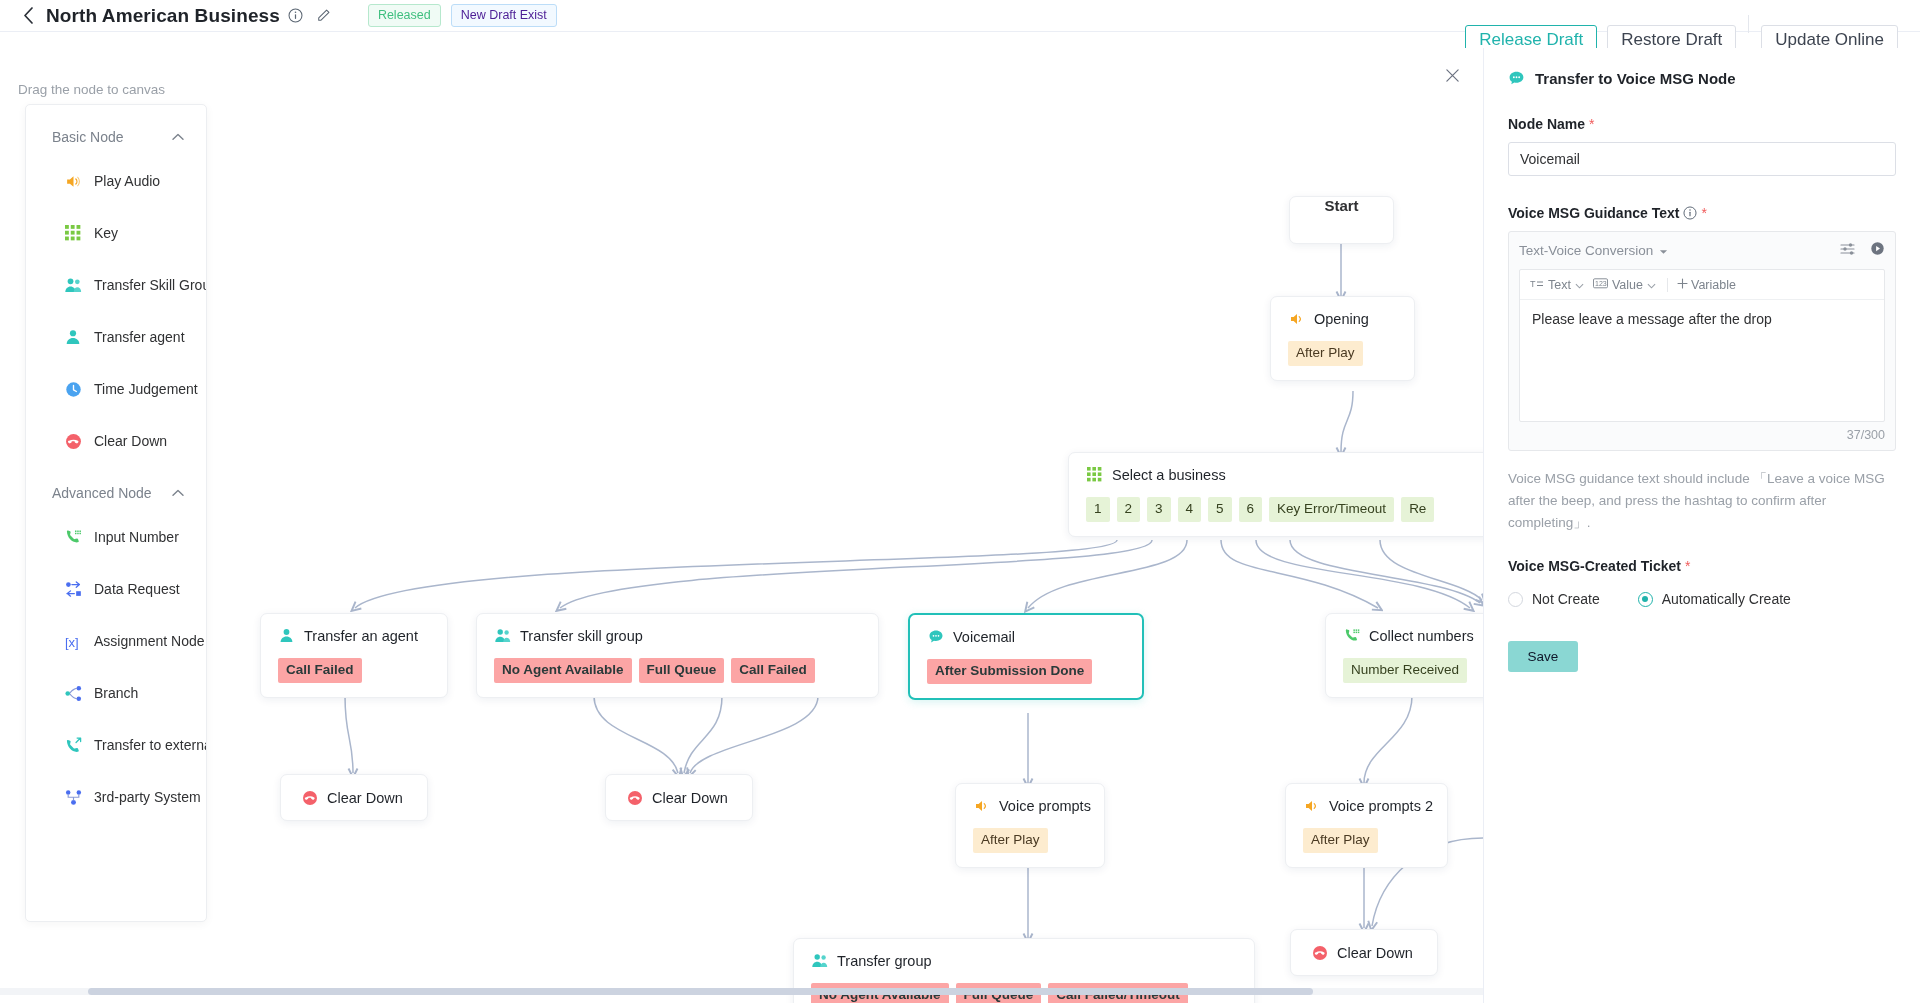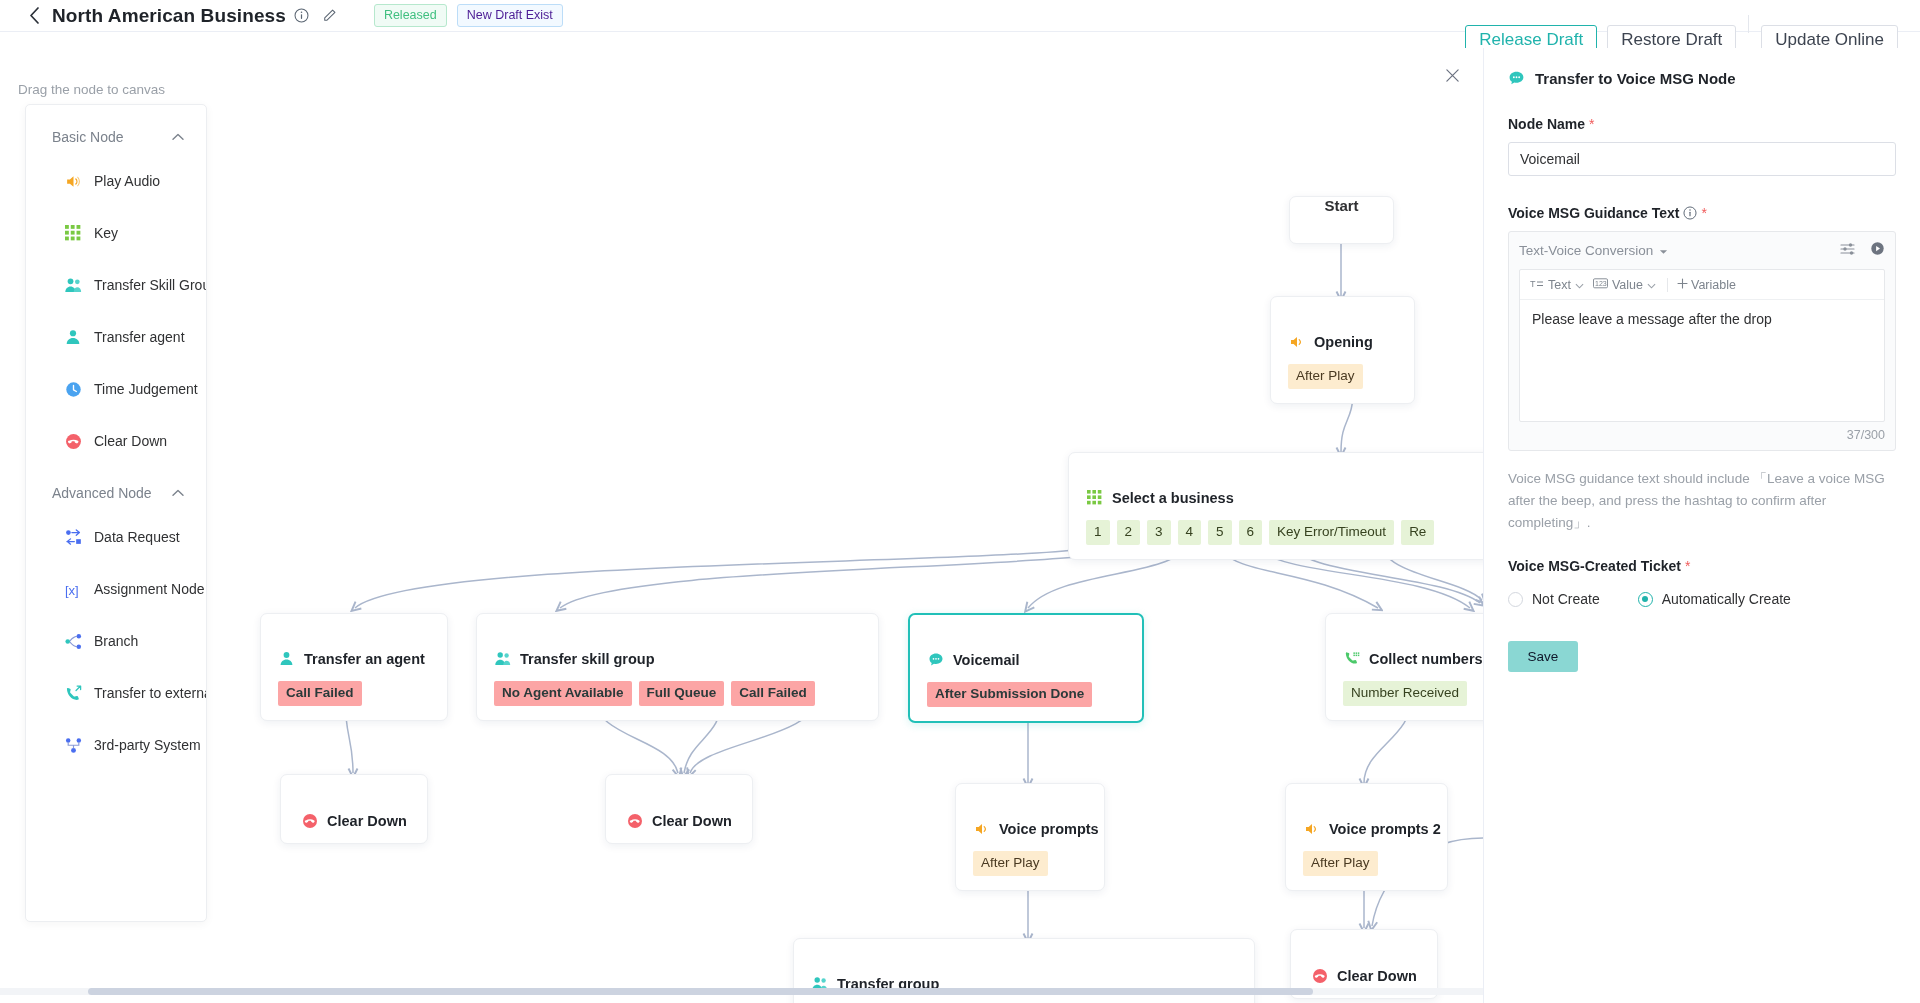--- a/index.html
+++ b/index.html
@@ -9,21 +9,21 @@
     background: #ffffff;
     overflow: hidden;
     color: #303133;
   }
   .app { position: relative; width: 1920px; height: 1003px; }
 
   
   .topbar {
     position: absolute; left: 0; top: 0; width: 1920px; height: 32px;
     background: #fff; border-bottom: 1px solid #ebeef5;
-    display: flex; align-items: center; padding-left: 6px;
+    display: flex; align-items: center;
   }
   .back-chevron {
     margin-left: 18px; width: 20px; height: 20px;
     display: flex; align-items: center; justify-content: center;
     cursor: pointer; color: #333;
   }
   .page-title {
     margin-left: 8px; font-size: 19px; font-weight: 700; color: #1f2329;
     letter-spacing: 0.1px;
   }
@@ -93,21 +93,21 @@
     color: #6b7280; font-size: 19px; cursor: pointer; z-index: 5;
   }
   .node {
     position: absolute; background: #fff;
     border: 1px solid #edeff2; border-radius: 7px;
     box-shadow: 0 2px 9px rgba(20,40,80,0.07);
     padding: 13px 17px 14px;
     cursor: pointer;
   }
   .node.selected { border: 2px solid #21c0b8; box-shadow: 0 2px 9px rgba(33,192,184,0.18); }
-  .node-hdr { display: flex; align-items: flex-end; font-size: 14.5px; font-weight: 700; color: #1f2329; white-space: nowrap; margin-top: 23px;}
+  .node-hdr { display: flex; align-items: flex-end; font-size: 14.5px; font-weight: 400; color: #1f2329; white-space: nowrap;}
   .node-ico { width: 17px; height: 17px; margin-right: 9px; flex: 0 0 17px; display:inline-flex; align-items:center; justify-content:center;}
   .ports { display: flex; gap: 7px; margin-top: 14px; flex-wrap: nowrap; }
   .port {
     font-size: 13.5px; padding: 3px 8px 4px; border-radius: 2px;
     white-space: nowrap; line-height: 18px; cursor: pointer;
   }
   .port.teal { background: #fca5a5; color: #2b3a3a; font-weight: bold; }
   .port.amber { background: #fdeccf; color: #4a3a22; }
   .port.green { background: #e6f3d7; color: #36421f; }
   .node.start { padding: 0; width: 105px; height: 48px; display:flex; align-items:flex-start; justify-content:center; font-weight:700; font-size:15px;}
@@ -571,20 +571,36 @@
 
     <div class="pal-group-hdr" style="margin-top:8px;">
       <span>Advanced Node</span>
       <span class="caret-up">
         <svg width="12" height="8" viewBox="0 0 12 8">
             <path d="M1 6.2L6 1.6l5 4.6" stroke="#7b828c" stroke-width="1.4" fill="none" stroke-linecap="round" stroke-linejoin="round"></path>
           </svg>
       </span>
     </div>
 
+    <div class="pal-item">
+      <span class="pal-ico">
+        <svg width="17" height="17" viewBox="0 0 16 16">
+            <path d="M1.8 2.2c0-.6.6-1 1.1-.8l1.9.7c.4.2.6.6.5 1L4.8 5.2c-.1.4.1.8.4 1l3 3c.3.3.7.4 1 .3l2-.5c.4-.1.8.1 1 .5l.7 1.8c.2.5-.1 1.1-.7 1.2-5.2.9-10.2-4.1-10.4-10.3z" fill="#4cc96a"></path>
+            <g fill="#4cc96a">
+              <rect x="9.4" y="1.4" width="1.4" height="1.4"></rect>
+              <rect x="11.5" y="1.4" width="1.4" height="1.4"></rect>
+              <rect x="13.6" y="1.4" width="1.4" height="1.4"></rect>
+              <rect x="9.4" y="3.5" width="1.4" height="1.4"></rect>
+              <rect x="11.5" y="3.5" width="1.4" height="1.4"></rect>
+              <rect x="13.6" y="3.5" width="1.4" height="1.4"></rect>
+            </g>
+          </svg>
+      </span>
+      <span>Input Number</span>
+    </div>
 
     <div class="pal-item">
       <span class="pal-ico">
         <svg width="17" height="17" viewBox="0 0 16 16">
             <circle cx="3.2" cy="3.4" r="2.2" fill="#4a6ef0"></circle>
             <path d="M6.5 3.4h7M10.6 0.9l3 2.5-3 2.5" stroke="#4a6ef0" stroke-width="1.2" fill="none" stroke-linecap="round" stroke-linejoin="round"></path>
             <rect x="10.5" y="9.6" width="4.4" height="4.4" fill="#4a6ef0"></rect>
             <path d="M8.8 11.8h-7M5.2 9.3l-3 2.5 3 2.5" stroke="#4a6ef0" stroke-width="1.2" fill="none" stroke-linecap="round" stroke-linejoin="round"></path>
           </svg>
       </span>

